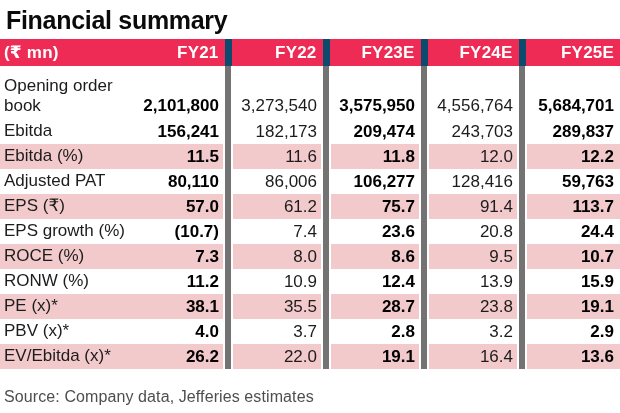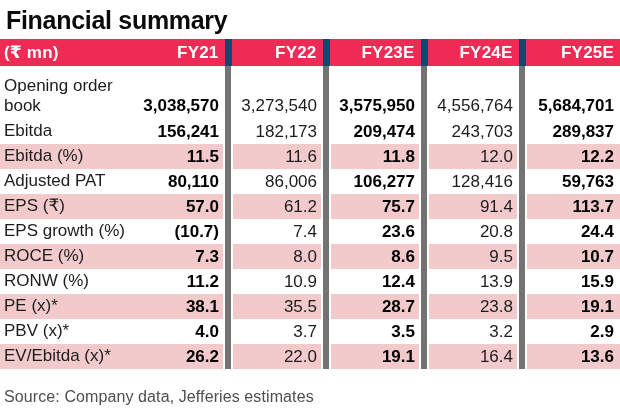--- a/index.html
+++ b/index.html
@@ -72,21 +72,21 @@
         <th>FY21</th>
         <th class="hv">FY22</th>
         <th class="hv">FY23E</th>
         <th class="hv">FY24E</th>
         <th class="hv">FY25E</th>
       </tr>
     </thead>
     <tbody>
       <tr class="first">
         <td class="label">Opening order book</td>
-        <td class="b pre">3,038,570</td>
+        <td class="b pre">2,101,800</td>
         <td class="v pre">3,273,540</td>
         <td class="v b pre">3,575,950</td>
         <td class="v pre">4,556,764</td>
         <td class="v b">5,684,701</td>
       </tr>
       <tr>
         <td class="label">Ebitda</td>
         <td class="b pre">156,241</td>
         <td class="v pre">182,173</td>
         <td class="v b pre">209,474</td>
@@ -146,21 +146,21 @@
         <td class="b pre">38.1</td>
         <td class="v pre">35.5</td>
         <td class="v b pre">28.7</td>
         <td class="v pre">23.8</td>
         <td class="v b">19.1</td>
       </tr>
       <tr>
         <td class="label">PBV (x)*</td>
         <td class="b pre">4.0</td>
         <td class="v pre">3.7</td>
-        <td class="v b pre">3.5</td>
+        <td class="v b pre">2.8</td>
         <td class="v pre">3.2</td>
         <td class="v b">2.9</td>
       </tr>
       <tr class="alt">
         <td class="label">EV/Ebitda (x)*</td>
         <td class="b pre">26.2</td>
         <td class="v pre">22.0</td>
         <td class="v b pre">19.1</td>
         <td class="v pre">16.4</td>
         <td class="v b">13.6</td>

